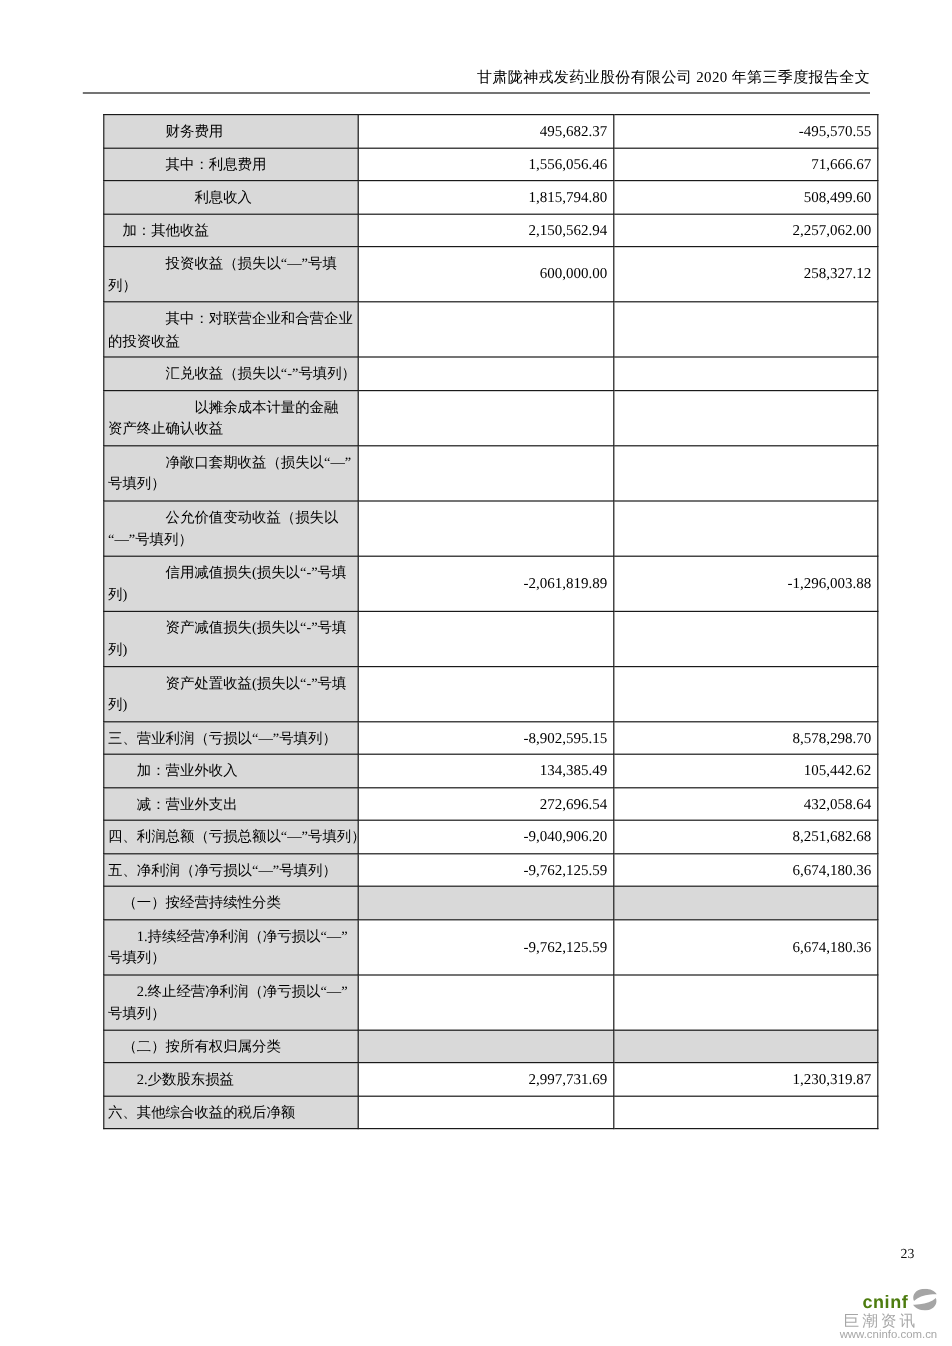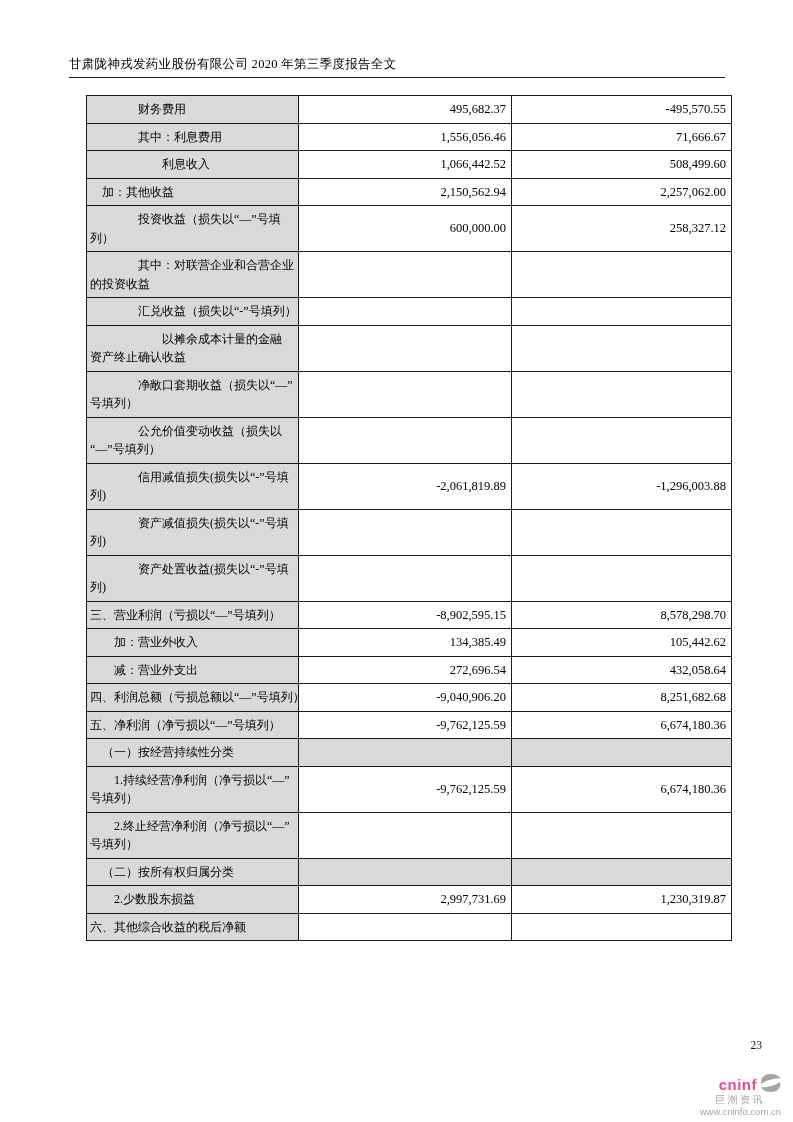--- a/index.html
+++ b/index.html
@@ -14,20 +14,21 @@
     overflow: hidden;
   }
   
   .header {
     margin: 0 68px 0 69px;
     padding-top: 57px;
   }
   .header-inner {
     border-bottom: 1.8px solid #1a1a1a;
     padding-bottom: 5px;
+    text-align: right;
     font-size: 12.5px;
     line-height: 15px;
     letter-spacing: 0.3px;
   }
   
   .table-wrap {
     margin: 17px 0 0 70px;
     padding-left: 16px;
   }
   table.fin-table {
@@ -78,26 +79,26 @@
   .logo-row {
     display: flex;
     align-items: center;
     gap: 1px;
   }
   .logo-brand {
     font-family: "Liberation Sans", sans-serif;
     font-weight: 700;
     font-size: 15px;
     letter-spacing: 0.5px;
-    color: #ec4899;
+    color: #4d7c0f;
     line-height: 16px;
   }
   .logo-swirl { display: inline-block; margin-left: 2px; }
   .logo-sub {
-    font-size: 10px;
+    font-size: 13px;
     letter-spacing: 2.5px;
     color: #a6a6a6;
     margin: -1px 16px 0 0;
     line-height: 10px;
     text-align: center;
   }
   .logo-url {
     font-family: "Liberation Sans", sans-serif;
     font-size: 9.5px;
     color: #a6a6a6;
@@ -135,21 +136,21 @@
         <div class="label-text">　　　　其中：利息费用</div>
       </td>
       <td class="value-cell">1,556,056.46</td>
       <td class="value-cell">71,666.67</td>
     </tr>
 
     <tr>
       <td class="label-cell">
         <div class="label-text">　　　　　　利息收入</div>
       </td>
-      <td class="value-cell">1,066,442.52</td>
+      <td class="value-cell">1,815,794.80</td>
       <td class="value-cell">508,499.60</td>
     </tr>
 
     <tr>
       <td class="label-cell">
         <div class="label-text">　加：其他收益</div>
       </td>
       <td class="value-cell">2,150,562.94</td>
       <td class="value-cell">2,257,062.00</td>
     </tr>

